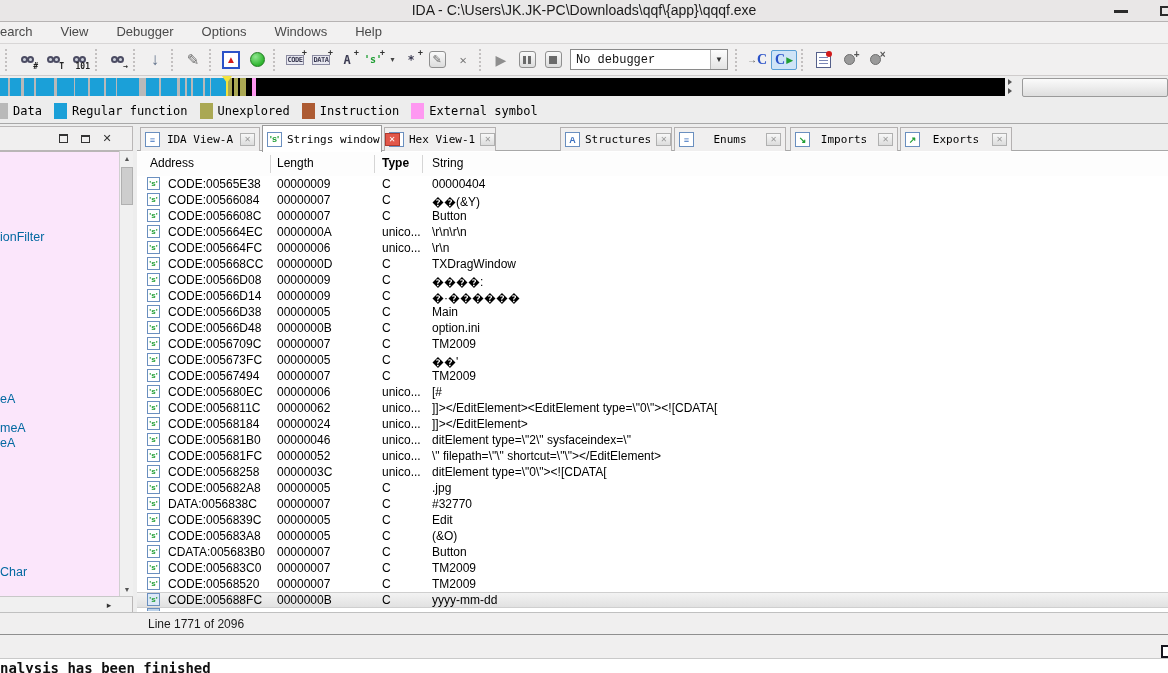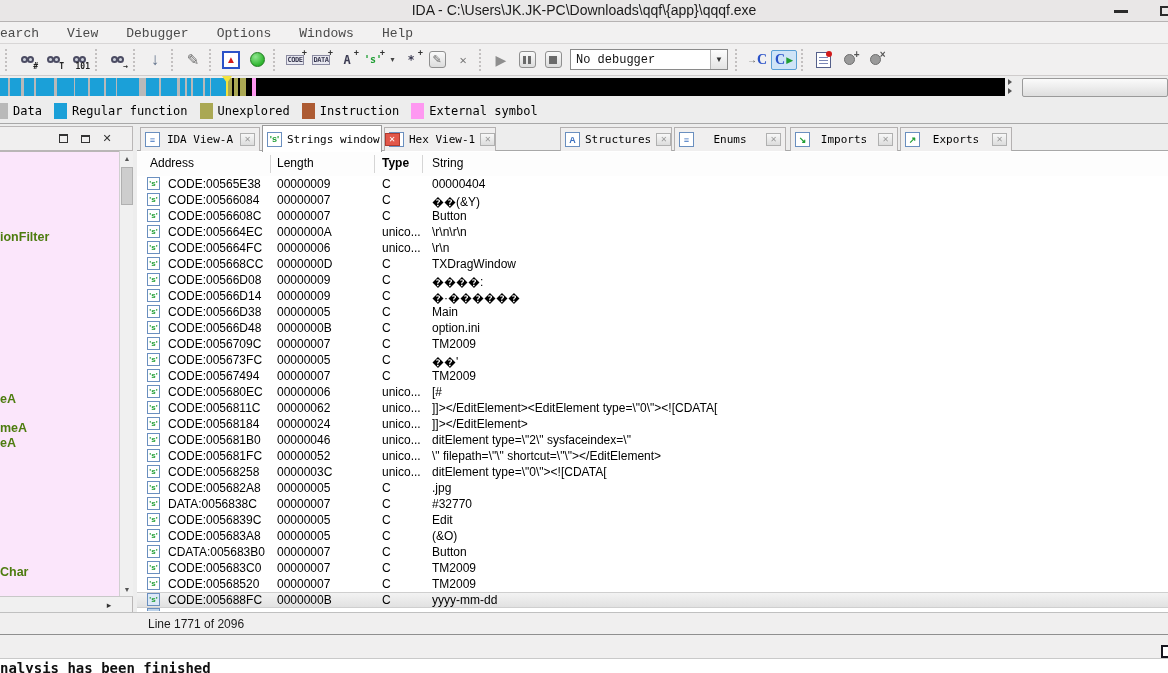--- a/index.html
+++ b/index.html
@@ -7,21 +7,21 @@
     font-family:"Liberation Sans", sans-serif; }
 
   
   .titlebar { position:relative; height:22px; background:#e9e7e7; border-bottom:1px solid #b6b3b3; }
   .title-text { position:absolute; left:0; right:0; top:2px; text-align:center; font-size:14px; color:#1b1b1b; }
   .win-btn { position:absolute; top:2px; width:30px; height:18px; display:flex; align-items:center; justify-content:center; }
   .min-glyph { width:14px; height:3px; background:#2b2b2b; }
   .restore-glyph { width:11px; height:10px; border:2px solid #2b2b2b; position:relative; }
 
   
-  .menubar { height:22px; background:#f2f1f1; border-bottom:1px solid #d8d6d6; display:flex; align-items:flex-end;font-family:Liberation Mono, monospace; }
+  .menubar { height:22px; background:#f2f1f1; border-bottom:1px solid #d8d6d6; display:flex; align-items:flex-start; }
   .mitem { font-size:13px; color:#4a4a4a; padding:2px 0; margin-right:28px; white-space:nowrap; }
   .mitem:first-child { margin-left:0; }
 
   
   .toolbar { height:32px; background:#f1f0f0; border-bottom:1px solid #cfcccc; display:flex; align-items:center; padding-left:2px; }
   .tsep { width:4px; height:22px; border-left:2px dotted #c3c0c0; margin:0 5px 0 3px; }
   .tbtn { height:24px; min-width:24px; display:flex; align-items:center; justify-content:center; position:relative; margin:0 1px; }
   .binocs { display:flex; }
   .binocs i { display:block; width:7px; height:7px; border:2px solid #4c4c63; border-radius:50%; background:#cfd4de; }
   .binocs i+i { margin-left:-1px; }
@@ -89,21 +89,21 @@
   .main { position:relative; height:488px; background:#ededed; }
 
   
   .lp-titlestrip { position:absolute; left:0; top:2px; width:133px; height:25px; background:#f0efef;
     border:1px solid #b9b6b6; border-left:none; display:flex; align-items:center; justify-content:flex-end; padding-right:18px; gap:8px; }
   .lp-btn { width:14px; height:14px; display:flex; align-items:center; justify-content:center; color:#333; font-size:11px; }
   .maxi-glyph { width:9px; height:9px; border:1px solid #333; border-top:2px solid #333; }
   .float-glyph { width:9px; height:8px; border:1px solid #333; border-top:2px solid #333; position:relative; background:#f0efef; }
   .float-glyph:before { content:""; position:absolute; left:2px; top:-5px; width:9px; height:8px; border:1px solid #333; border-top:2px solid #333; z-index:-1; }
   .lp-pink { position:absolute; left:0; top:27px; width:119px; height:445px; background:#fbe6fb; border-top:1px solid #b9b6b6; overflow:hidden; }
-  .lp-label { position:absolute; left:0; font-size:12.5px; font-weight:bold; color:#4d7c0f; white-space:nowrap; }
+  .lp-label { position:absolute; left:0; font-size:12.5px; font-weight:normal; color:#0369a1; white-space:nowrap; }
   .lp-vscroll { position:absolute; left:119px; top:27px; width:14px; height:445px; background:#f0f0f0; border-left:1px solid #d0d0d0; }
   .vs-btn { position:absolute; left:0; width:14px; height:14px; display:flex; align-items:center; justify-content:center; font-size:7px; color:#555; }
   .vs-thumb { position:absolute; left:1px; top:16px; width:12px; height:38px; background:#cdcdcd; border:1px solid #b0b0b0; }
   .lp-hscroll { position:absolute; left:0; top:472px; width:133px; height:16px; background:#f0f0f0; border-top:1px solid #c8c8c8; border-right:1px solid #b9b6b6; }
   .hs-btn { position:absolute; right:16px; top:1px; width:14px; height:13px; display:flex; align-items:center; justify-content:center; font-size:9px; color:#333; }
 
   
   .right-pane { position:absolute; left:137px; top:0; width:1031px; height:488px; background:#fff; }
   .tabbar { position:absolute; left:0; top:0; width:1031px; height:27px; background:#ededed; border-bottom:1px solid #a8a8a8; }
   .tab { position:absolute; top:3px; height:24px; background:#f0efef; border:1px solid #b4b1b1; border-bottom:none;

